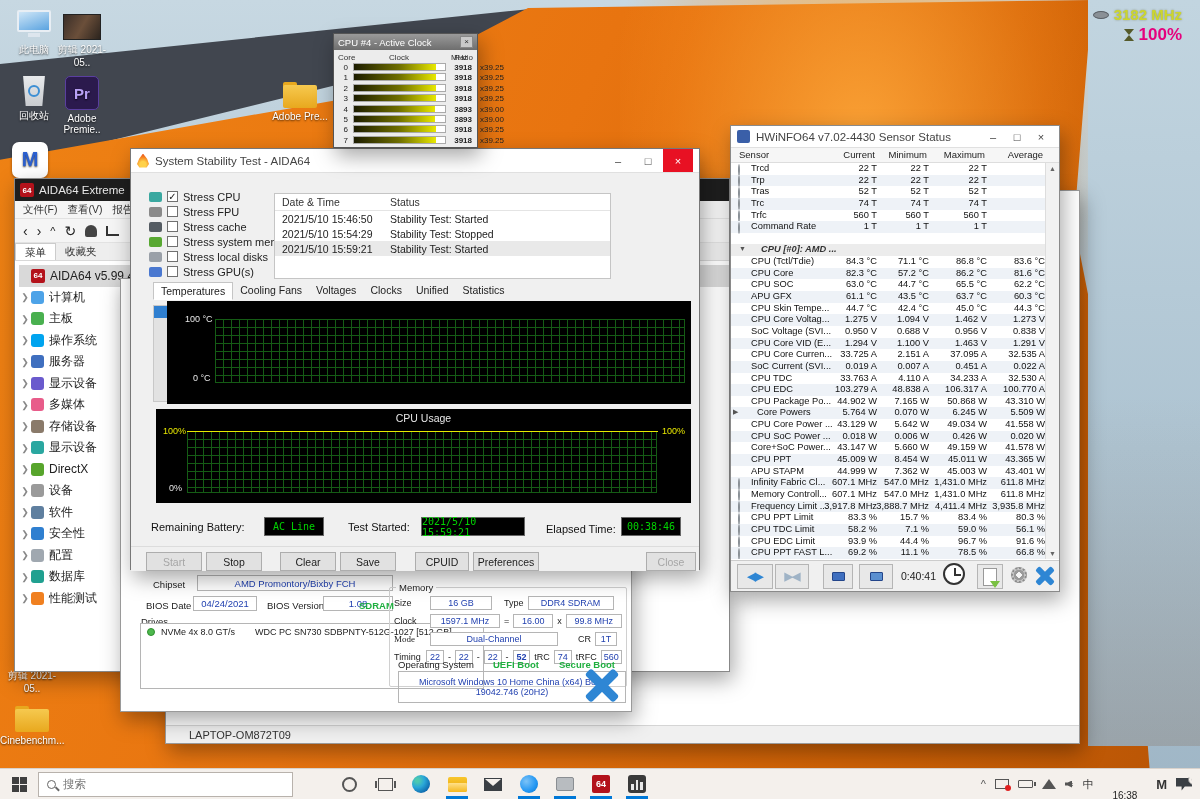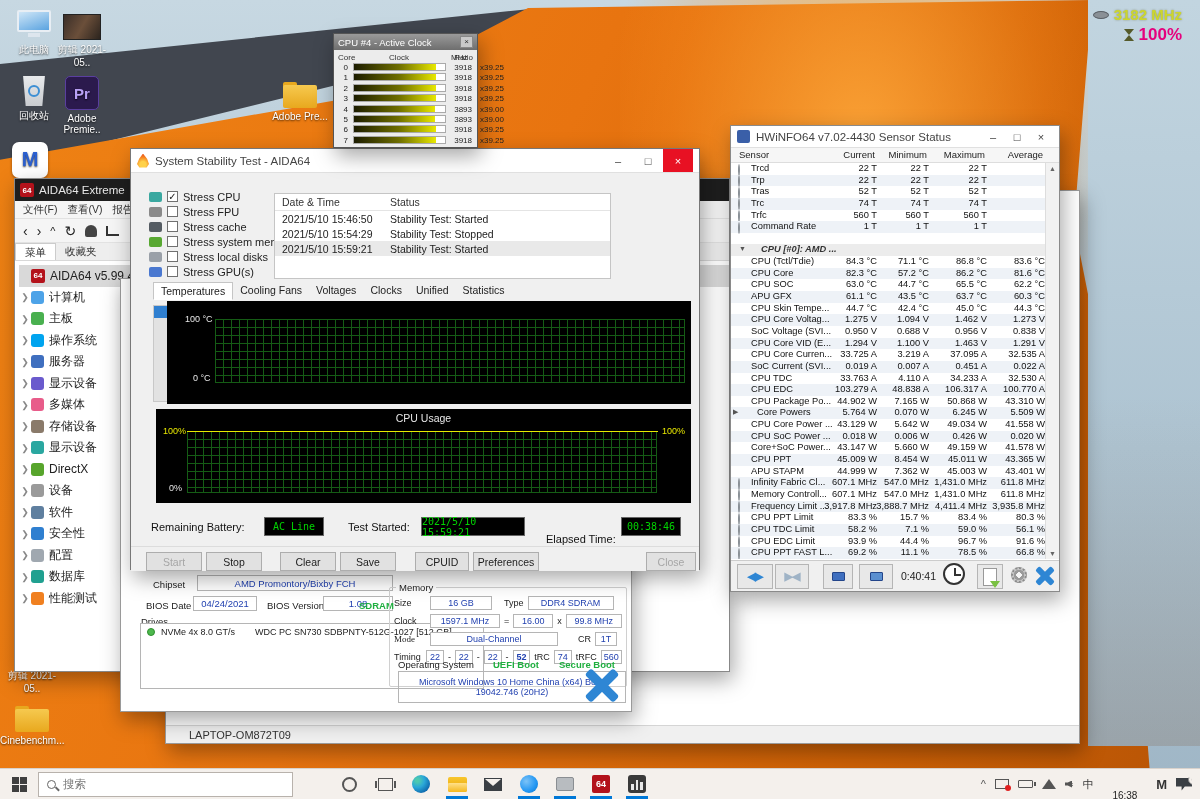--- a/index.html
+++ b/index.html
@@ -120,21 +120,21 @@
   
   #clockwin { left:333px; top:33px; width:145px; height:115px; background:#ececec; border:1px solid #555; }
   #clock-tb { height:16px; background:linear-gradient(180deg,#9a9a9a,#6e6e6e); display:flex; align-items:center; padding:0 4px; }
   #clock-tb .t { color:#fff; font-size:9.5px; flex:1; white-space:nowrap; }
   #clock-tb .x { width:13px; height:12px; background:#c9c9c9; border:1px solid #888; font-size:8px; line-height:10px; text-align:center; color:#333; }
   .cw-head { position:absolute; left:0; top:19px; width:100%; font-size:8px; color:#333; }
   .cw-row { position:absolute; left:0; width:100%; font-size:8px; color:#222; }
   .cw-core { position:absolute; left:4px; width:10px; text-align:right; }
   .cw-bar { position:absolute; left:19px; width:93px; height:8px; background:#fff; border:1px solid #aaa; }
   .cw-fill { height:100%; background:linear-gradient(90deg,#1c1c00,#6e6e00 55%,#e8e800); }
-  .cw-mhz { position:absolute; left:112px; width:26px; text-align:right; }
+  .cw-mhz { position:absolute; left:112px; width:26px; text-align:right;font-weight:bold; }
   .cw-ratio { position:absolute; left:138px; width:0; }
   .cw-ratio span { position:absolute; right:-36px; width:36px; text-align:right; padding-right:4px; }
 
   
   #senswin { left:730px; top:125px; width:330px; height:467px; background:#fff; border:1px solid #8a8a8a; }
   #sens-head { position:absolute; left:0; top:22px; width:100%; height:15px; background:#f6f6f6; border-bottom:1px solid #ddd; font-size:9.5px; color:#222; }
   #sens-head span { position:absolute; top:1px; }
   #sensor-rows { position:absolute; left:0; top:37px; width:316px; height:396px; overflow:hidden; }
   .srow { position:relative; height:11.65px; font-size:9.3px; color:#111; }
   .srow.alt { background:#eef2f7; }
@@ -525,21 +525,21 @@
       <span class="gl yellow" style="right:6px;top:17px;">100%</span>
       <span class="gl" style="left:13px;top:74px;">0%</span>
       <div class="grid" style="left:31px;top:22px;width:470px;height:62px;"></div>
       <div class="yline" style="left:31px;top:22px;width:471px;"></div>
     </div>
     <div id="sst-battery">
       <span class="sst-lab" style="left:20px;top:6px;">Remaining Battery:</span>
       <div class="lcd" style="left:133px;top:2px;width:60px;height:19px;">AC Line</div>
       <span class="sst-lab" style="left:217px;top:6px;">Test Started:</span>
       <div class="lcd" style="left:290px;top:2px;width:104px;height:19px;">2021/5/10 15:59:21</div>
-      <span class="sst-lab" style="left:415px;top:18px;">Elapsed Time:</span>
+      <span class="sst-lab" style="left:415px;top:8px;">Elapsed Time:</span>
       <div class="lcd" style="left:490px;top:2px;width:60px;height:19px;">00:38:46</div>
     </div>
     <div id="sst-btnbar">
         <div class="sbtn disabled" style="left: 15px; width: 56px;">Start</div>
         <div class="sbtn" style="left: 75px; width: 56px;">Stop</div>
         <div class="sbtn" style="left: 149px; width: 56px;">Clear</div>
         <div class="sbtn" style="left: 209px; width: 56px;">Save</div>
         <div class="sbtn" style="left: 284px; width: 54px;">CPUID</div>
         <div class="sbtn" style="left: 342px; width: 66px;">Preferences</div>
         <div class="sbtn disabled" style="left: 515px; width: 50px;">Close</div>
@@ -773,21 +773,21 @@
           <span class="nm">CPU Core VID (E...</span>
           <span class="v c">1.294 V</span>
           <span class="v mi">1.100 V</span>
           <span class="v ma">1.463 V</span>
           <span class="v av">1.291 V</span>
         </div>
         <div class="srow">
           <span class="s-ic"><span class="ic-pwr"></span></span>
           <span class="nm">CPU Core Curren...</span>
           <span class="v c">33.725 A</span>
-          <span class="v mi">3.219 A</span>
+          <span class="v mi">2.151 A</span>
           <span class="v ma">37.095 A</span>
           <span class="v av">32.535 A</span>
         </div>
         <div class="srow alt">
           <span class="s-ic"><span class="ic-pwr"></span></span>
           <span class="nm">SoC Current (SVI...</span>
           <span class="v c">0.019 A</span>
           <span class="v mi">0.007 A</span>
           <span class="v ma">0.451 A</span>
           <span class="v av">0.022 A</span>

